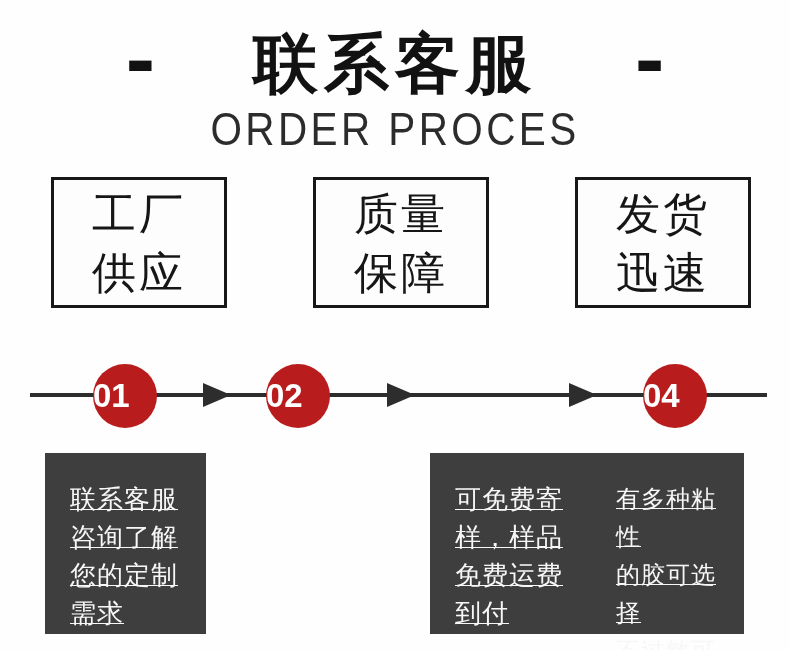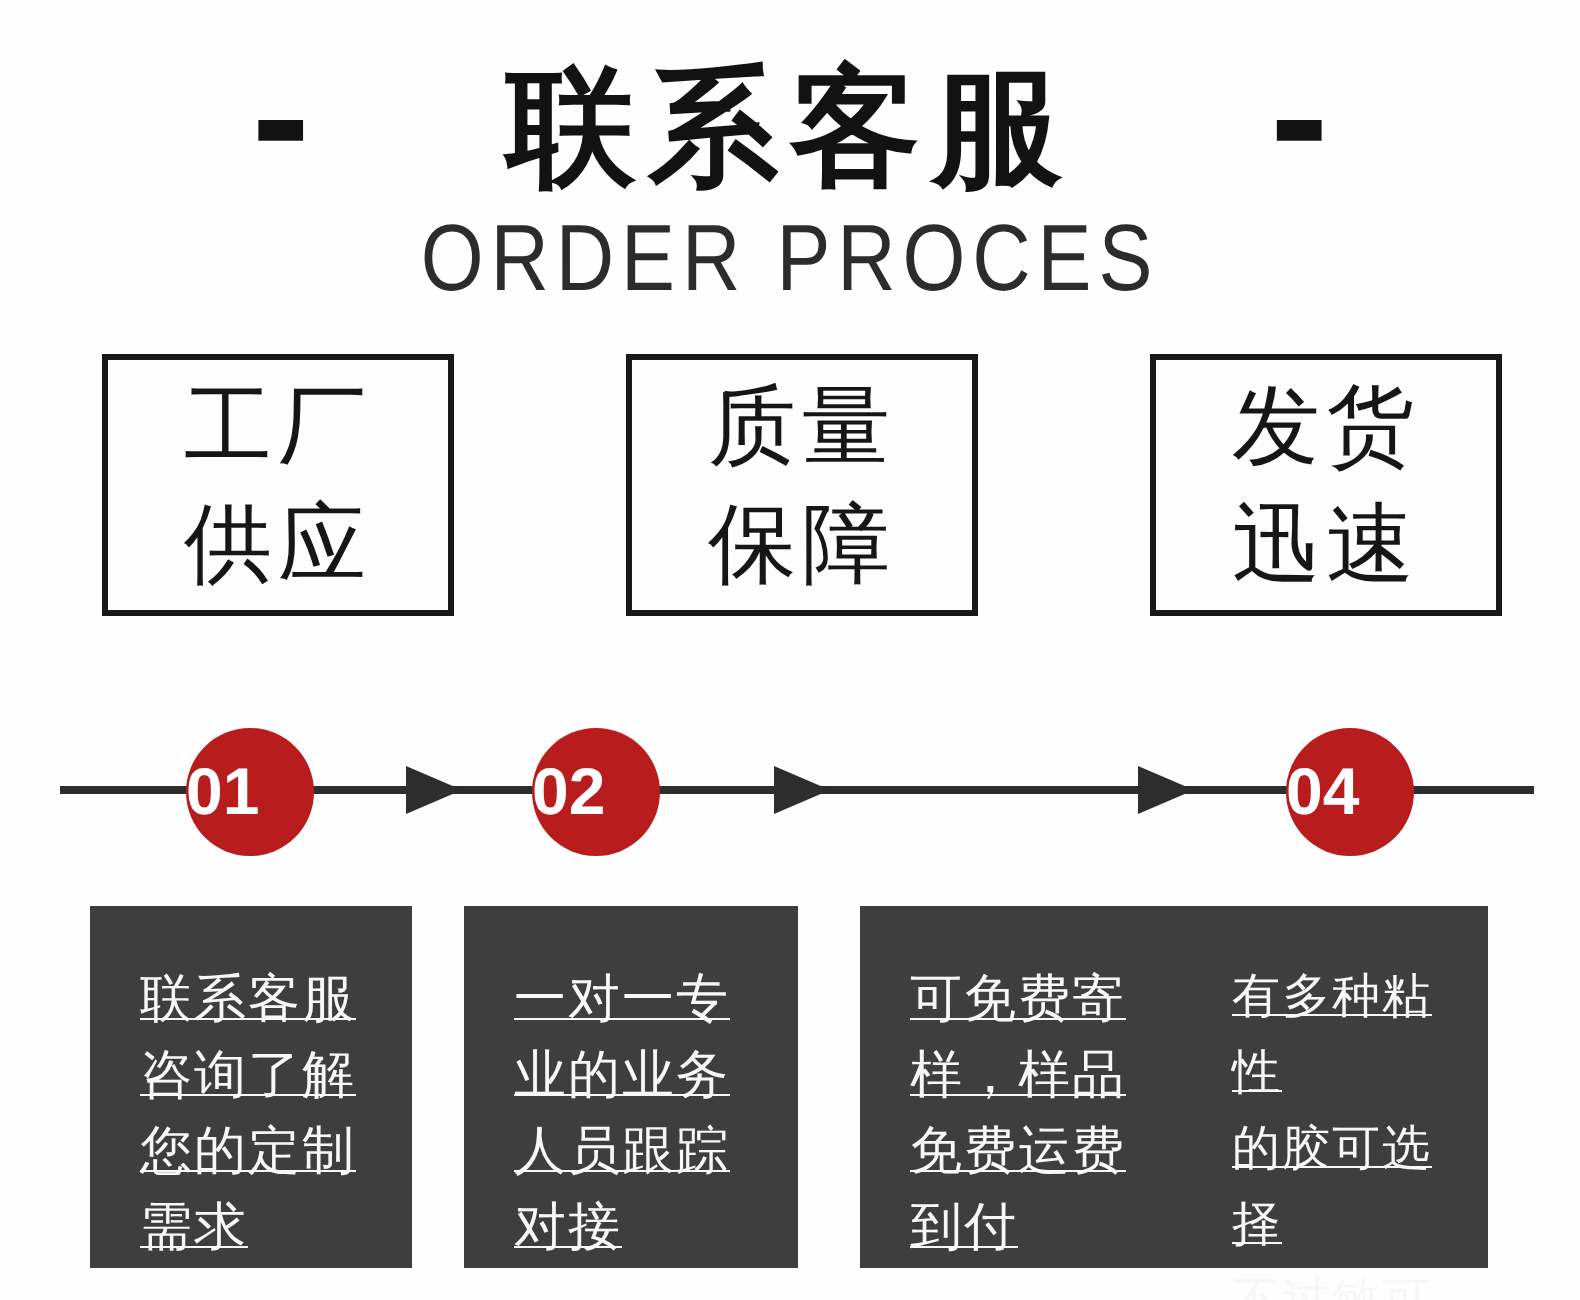--- a/index.html
+++ b/index.html
@@ -165,26 +165,20 @@
   <div class="step-circle sc4">
     <span>04</span>
   </div>
 
   <div class="detail-box db1">
     <span class="txt">联系客服
 咨询了解
 您的定制
 需求</span>
   </div>
-  <div class="detail-box db2">
-    <span class="txt">一对一专
-业的业务
-人员跟踪
-对接</span>
-  </div>
   <div class="detail-box db3">
     <span class="txt">可免费寄
 样，样品
 免费运费
 到付</span>
   </div>
   <div class="detail-box db4">
     <span class="txt">有多种粘性
 的胶可选择
 不过敏可放

